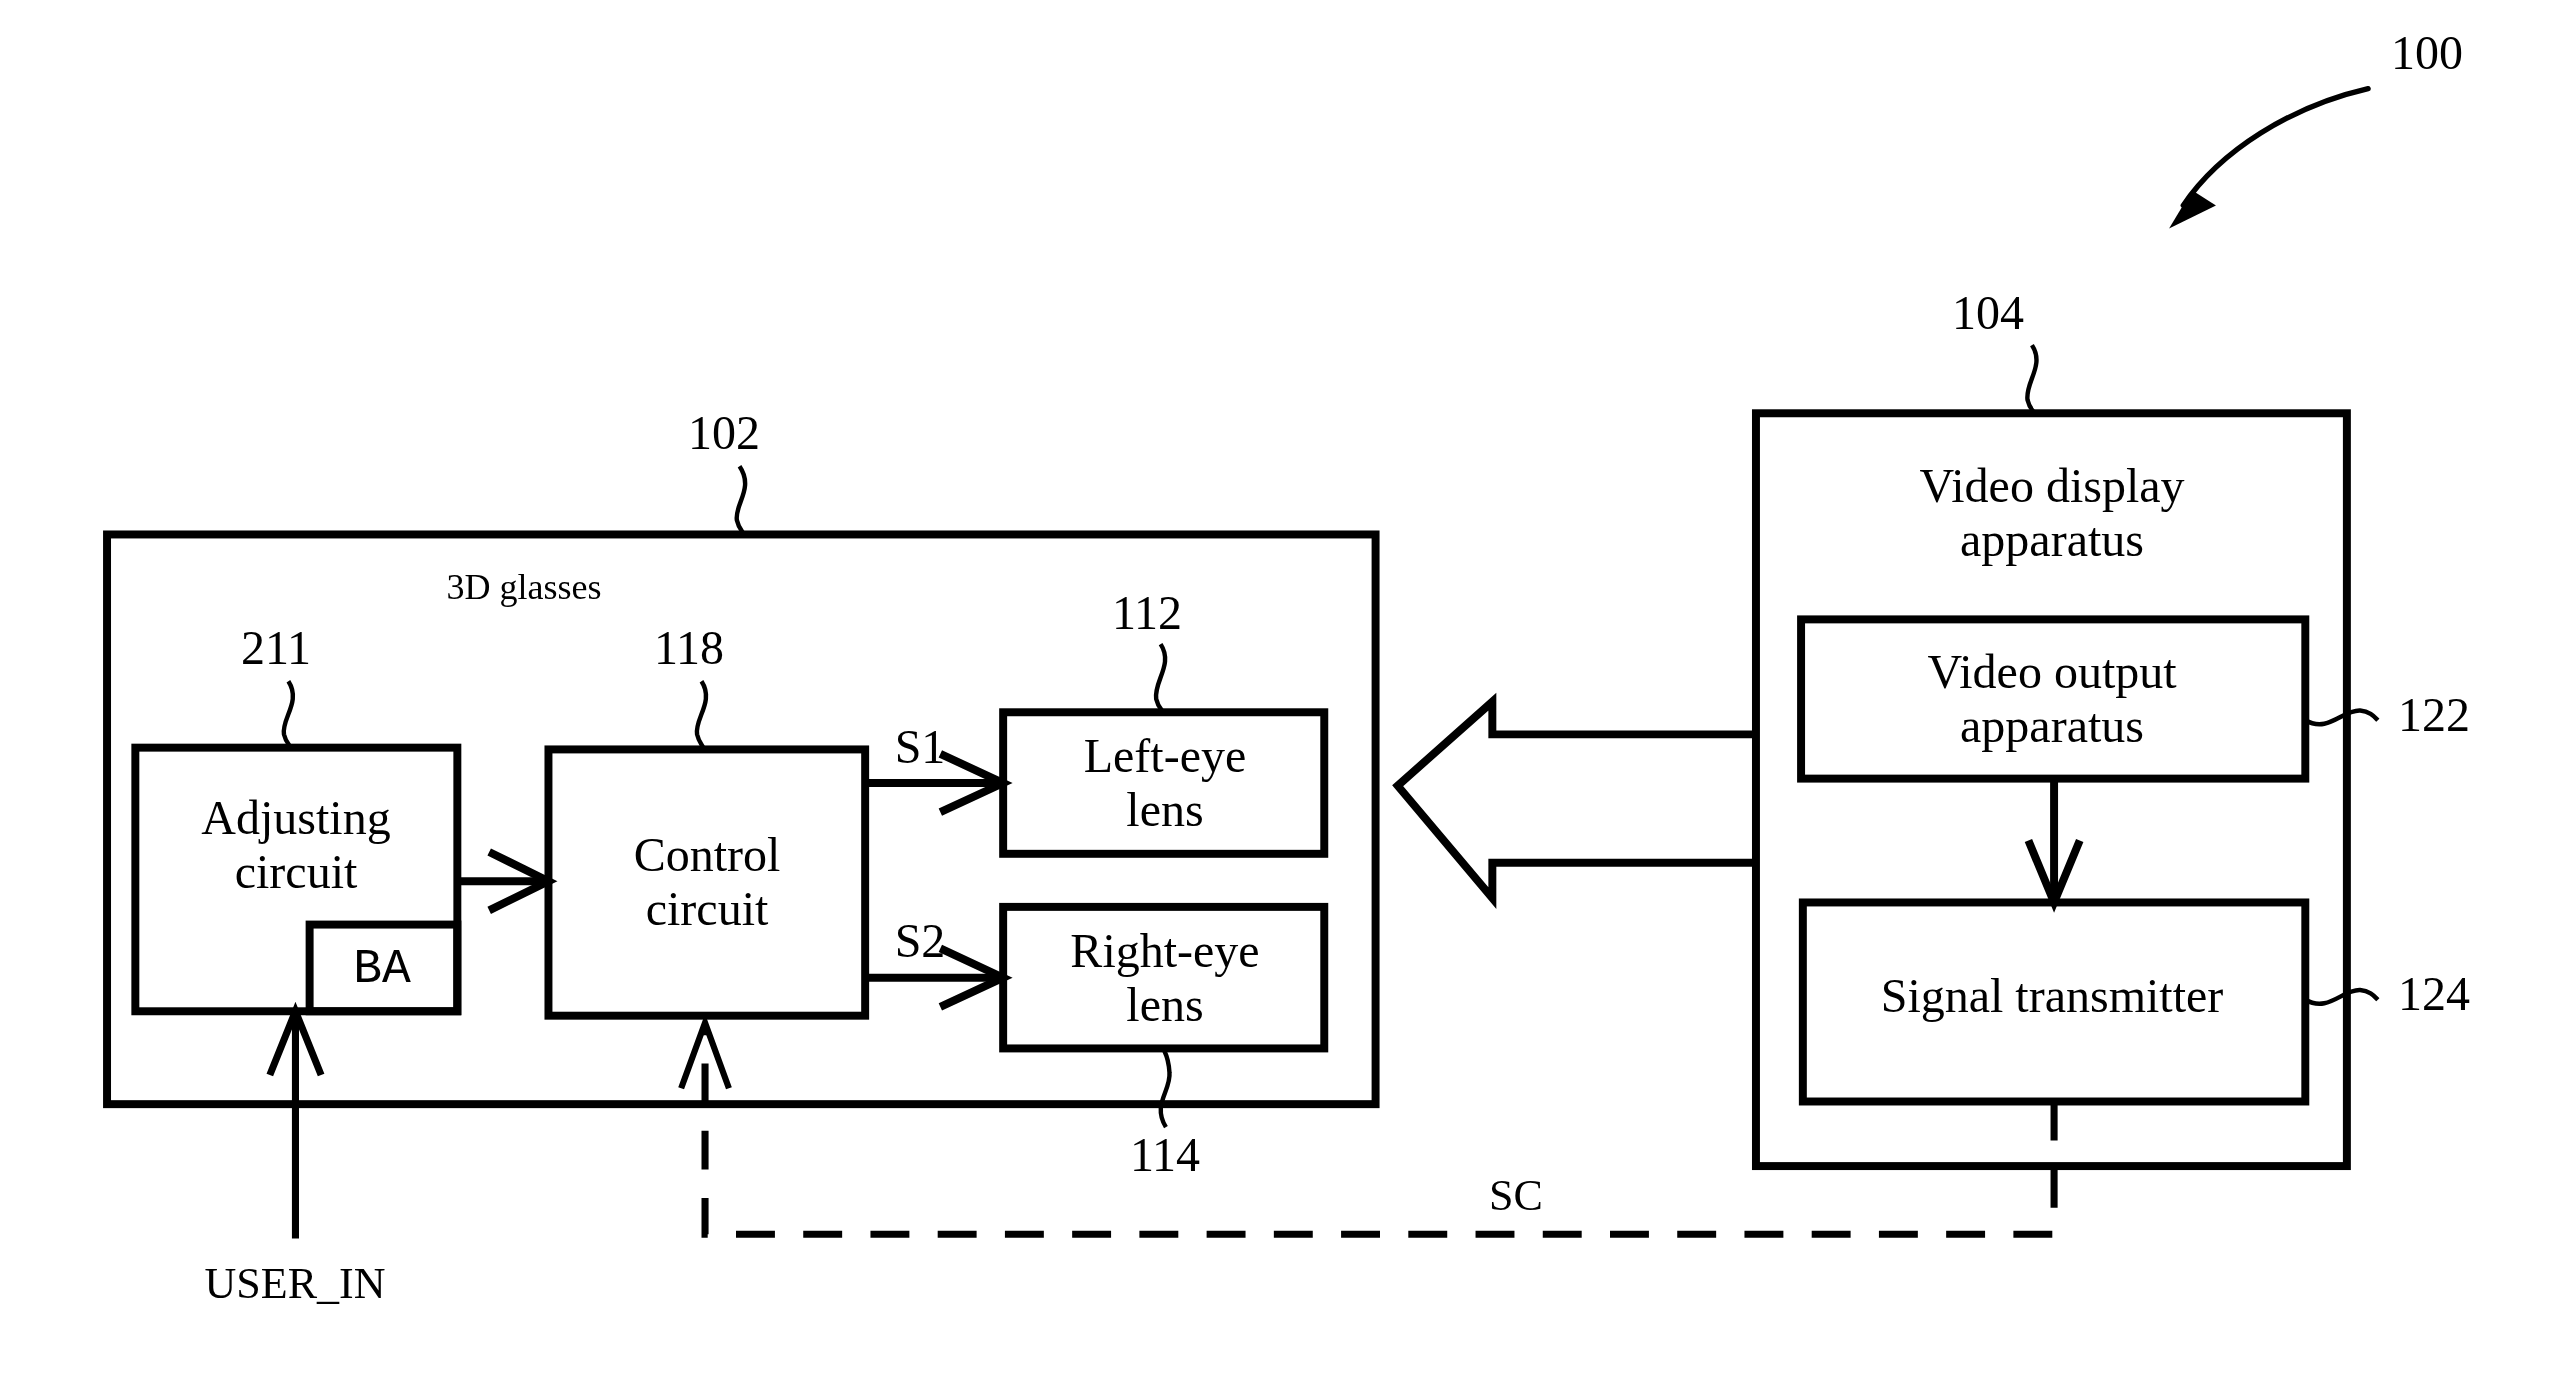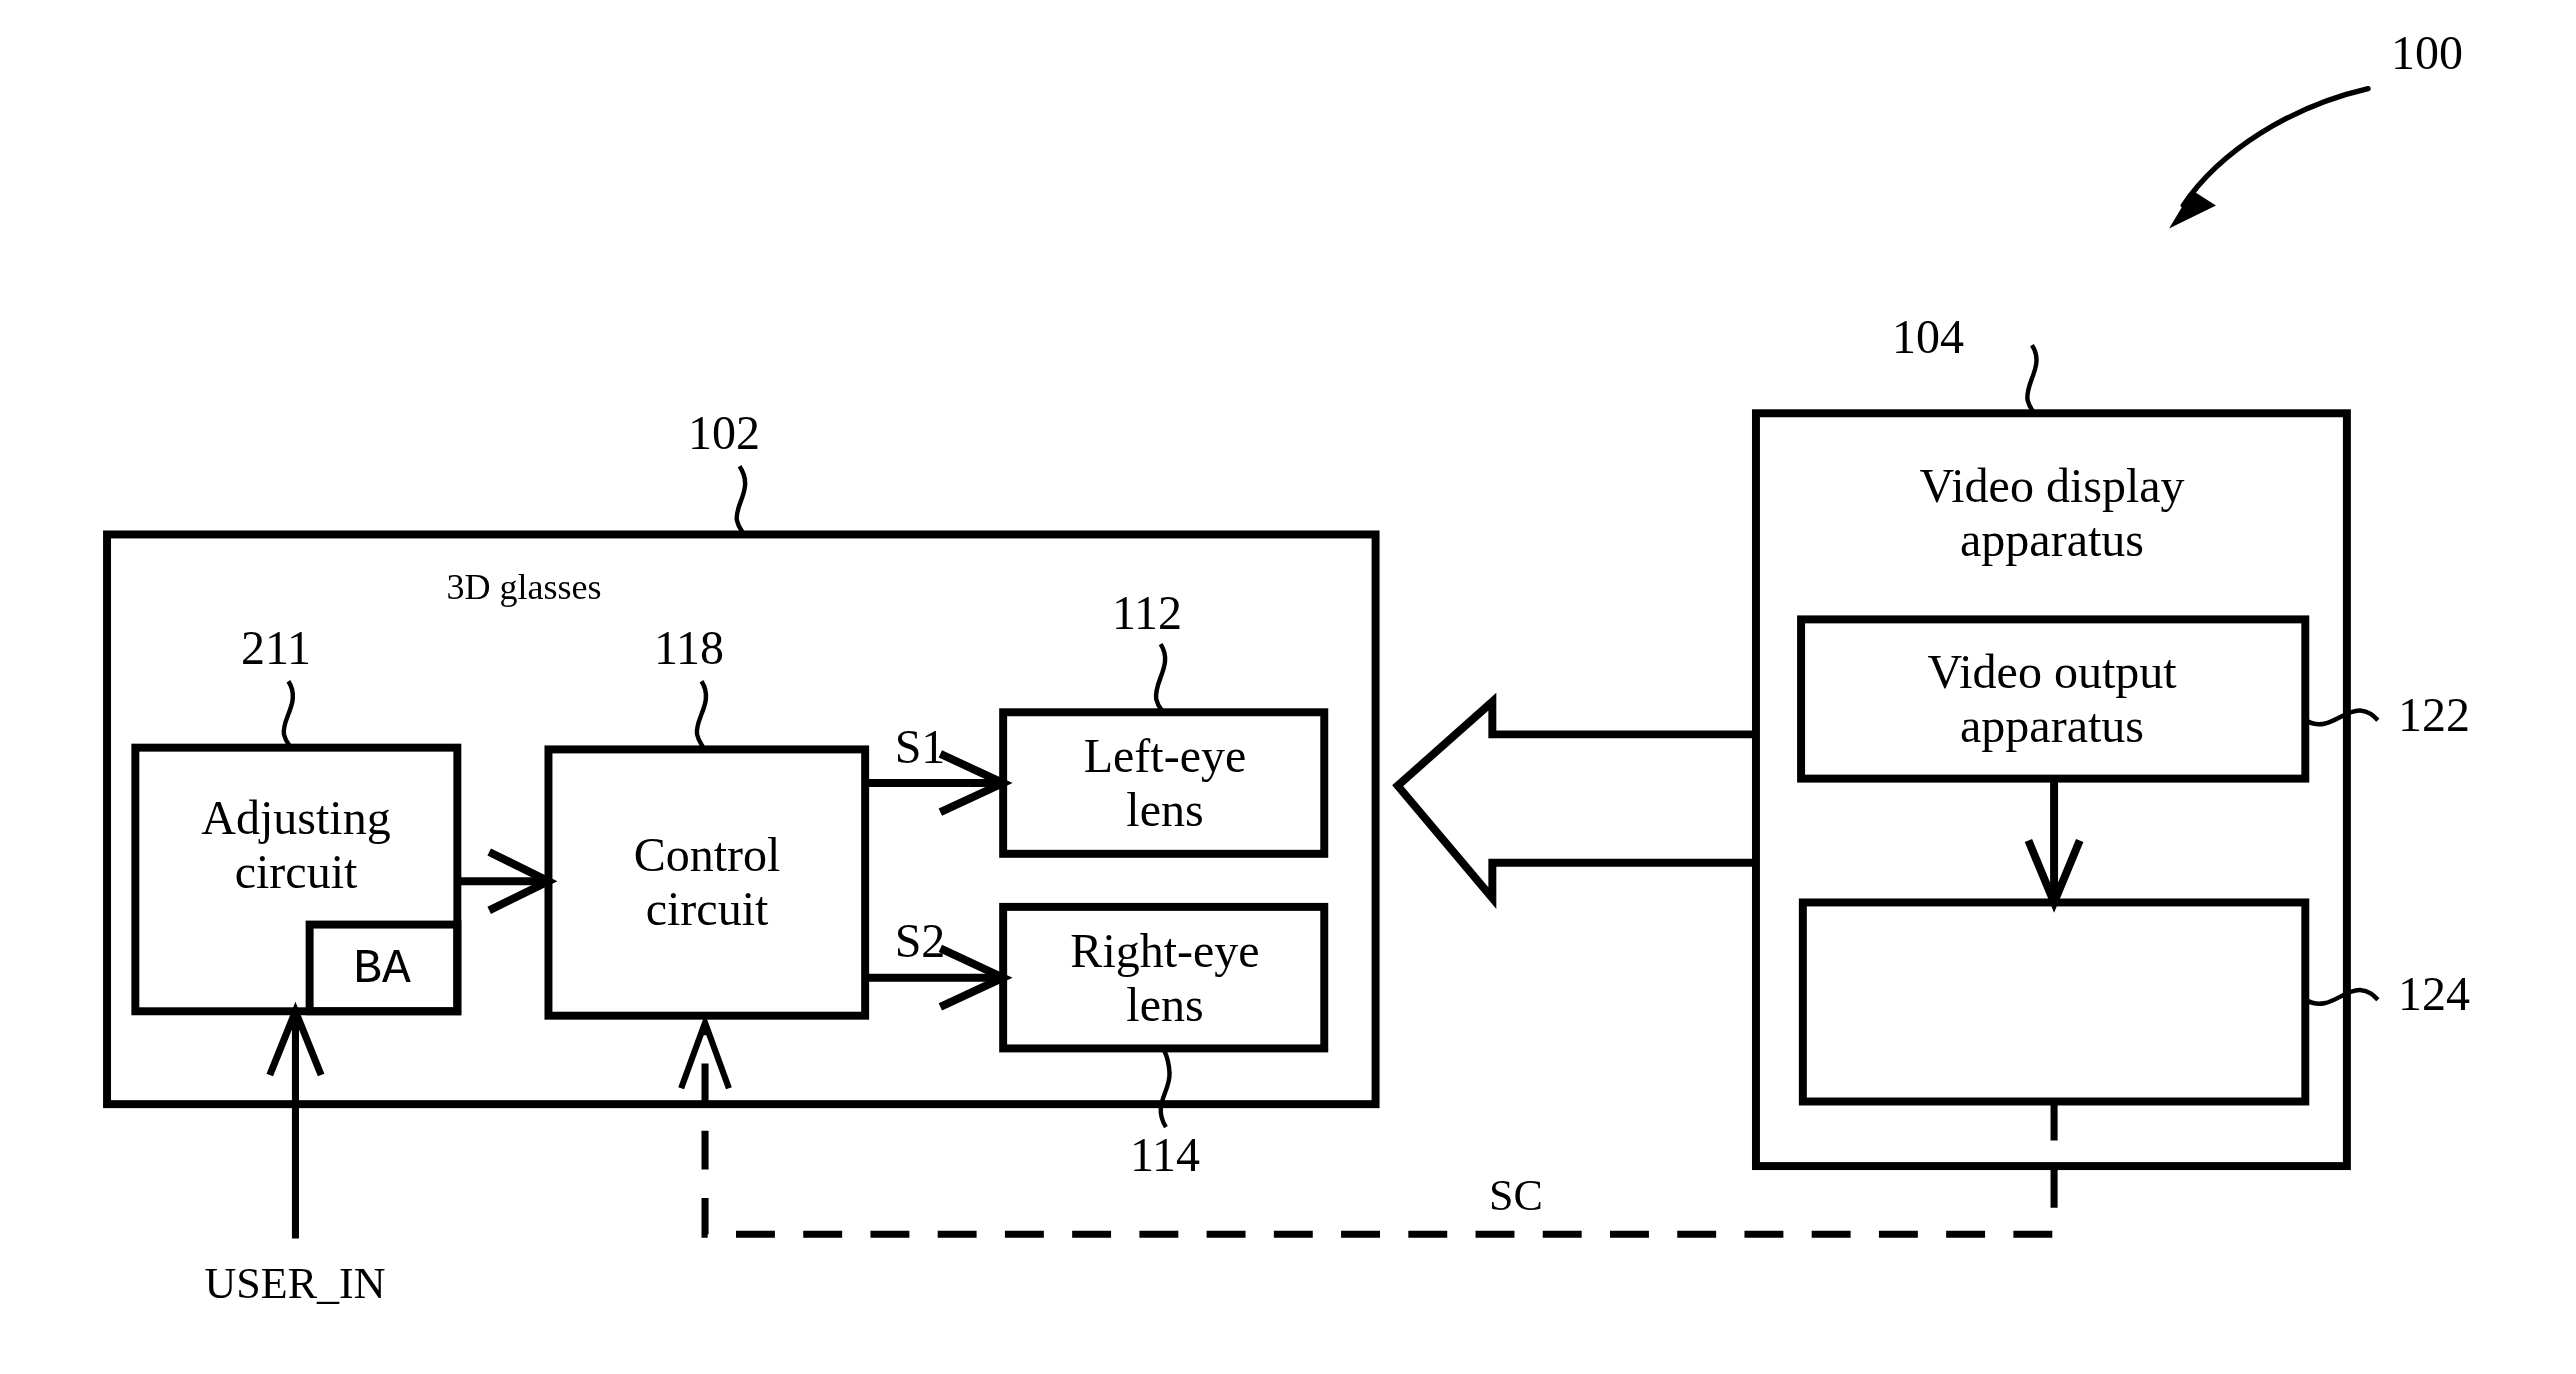--- a/index.html
+++ b/index.html
@@ -163,27 +163,28 @@
 
   <div class="lbl box-text" style="left:1165px; top:783px;">Left-eye<br>lens</div>
 
   <div class="lbl ref-num" style="left:1165px; top:1155px;">114</div>
 
   <div class="lbl box-text" style="left:1165px; top:978px;">Right-eye<br>lens</div>
 
   <div class="lbl plain-lbl" style="left:295px; top:1284px;">USER_IN</div>
 
 
-  <div class="lbl ref-num" style="left:1928px; top:313px;margin-top:24px;">104</div>
+  <div class="lbl ref-num" style="left:1988px; top:313px;">104</div>
 
   <div class="lbl box-text" style="left:2052px; top:513px;">Video display<br>apparatus</div>
 
   <div class="lbl box-text" style="left:2052px; top:699px;">Video output<br>apparatus</div>
 
   <div class="lbl ref-num" style="left:2434px; top:715px;">122</div>
 
+  <div class="lbl box-text" style="left:2052px; top:996px;">Signal transmitter</div>
 
   <div class="lbl ref-num" style="left:2434px; top:994px;">124</div>
 
   <div class="lbl plain-lbl" style="left:1516px; top:1196px;">SC</div>
 
 </div>
 
 
 </body></html>

